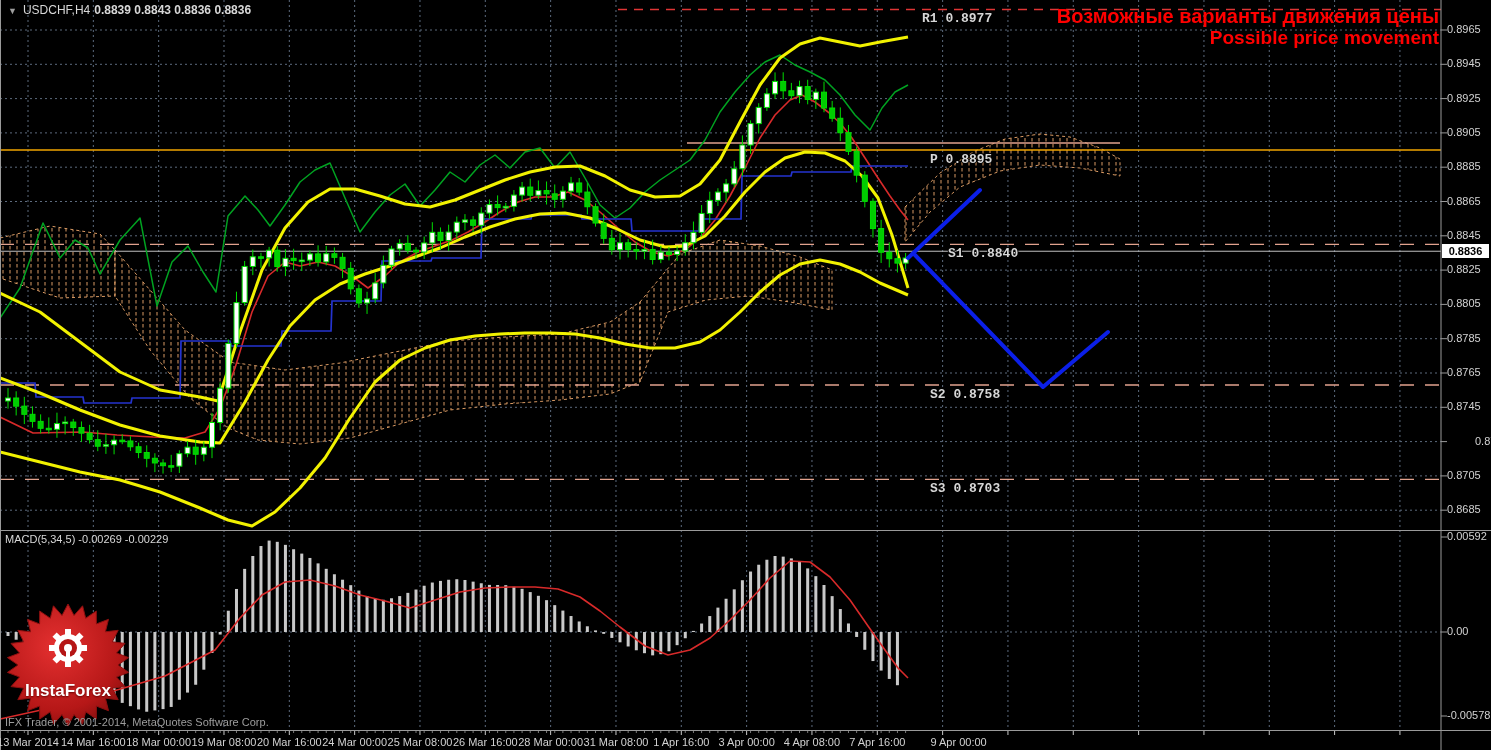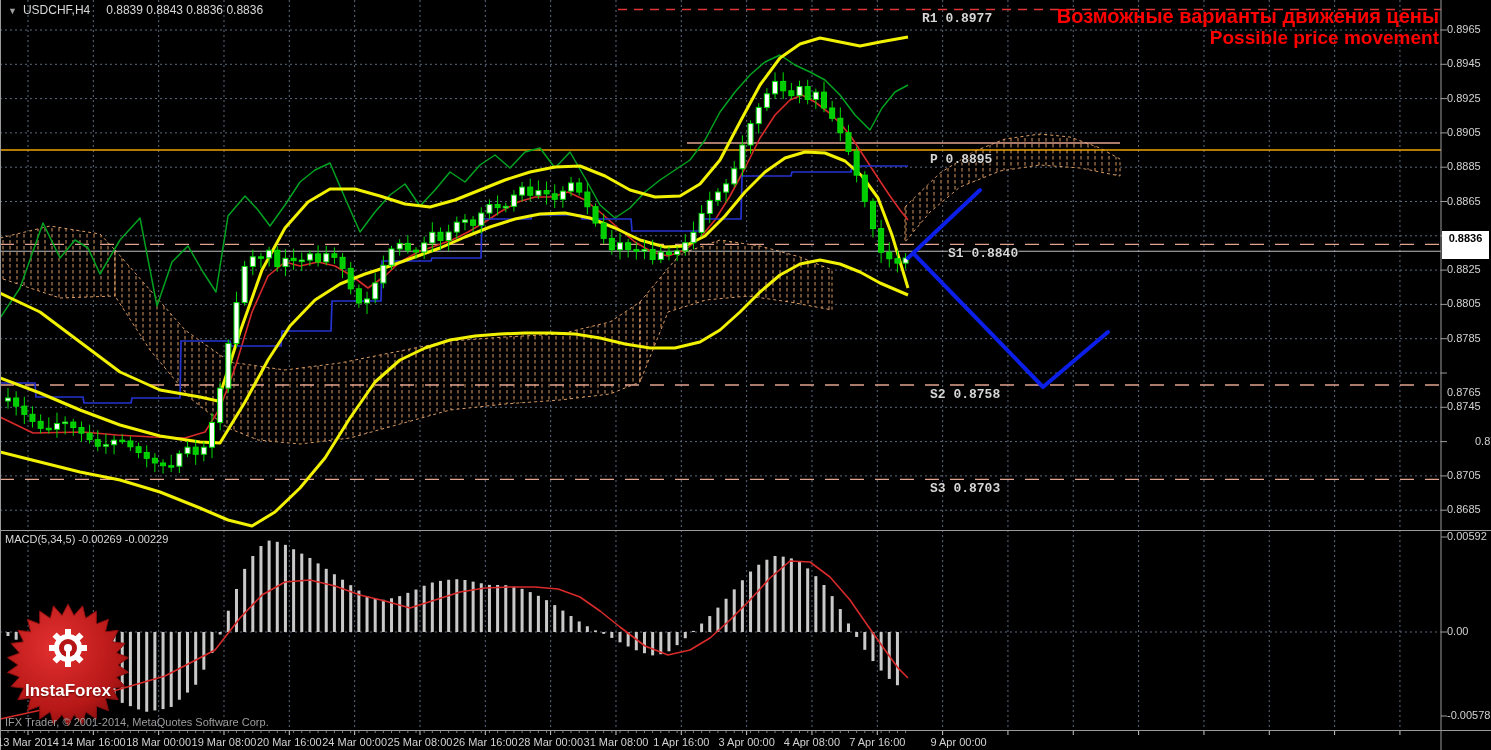--- a/index.html
+++ b/index.html
@@ -1,30 +1,30 @@
 <!DOCTYPE html>
 <html><head>
 <meta charset="utf-8">
 <style>
   html,body{margin:0;padding:0;background:#000;}
   #screen{position:relative;width:1491px;height:750px;background:#000;overflow:hidden;
           font-family:"Liberation Sans",sans-serif;}
   svg{position:absolute;left:0;top:0;}
   #title-bar{position:absolute;left:8px;top:3px;font:12px "Liberation Sans",sans-serif;color:#d8d8d8;}
   #title-bar .tri{color:#9f9f9f;font-size:9px;margin-right:6px;}
-  #title-bar .ohlc{margin-left:16px;}
+  #title-bar .ohlc{margin-left:4px;font-weight:bold;}
   #annotation{position:absolute;top:5px;right:52px;text-align:right;color:#ff0000;
               font-family:"Liberation Sans",sans-serif;font-weight:bold;}
   #annotation .l1{font-size:20px;line-height:22px;}
   #annotation .l2{font-size:19px;line-height:21px;}
   .pivot-lbl{position:absolute;font:bold 13px "Liberation Mono",monospace;color:#d6d6d6;
              text-shadow:1px 0 #000,-1px 0 #000,0 1px #000,0 -1px #000;white-space:nowrap;}
   .ptick{position:absolute;left:1447px;font:11px "Liberation Sans",sans-serif;color:#d2d2d2;}
   .ttick{position:absolute;top:736px;transform:translateX(-50%);font:11px "Liberation Sans",sans-serif;color:#d2d2d2;white-space:nowrap;}
-  #price-box{position:absolute;left:1442px;top:231px;width:47px;height:28px;background:#ffffff;
+  #price-box{position:absolute;left:1442px;top:244px;width:47px;height:14px;background:#ffffff;
              color:#000;font:bold 11px "Liberation Sans",sans-serif;text-align:center;line-height:14px;}
   #macd-label{position:absolute;left:5px;top:533px;font:11px "Liberation Sans",sans-serif;color:#d8d8d8;}
   #footer{position:absolute;left:5px;top:716px;font:11px "Liberation Sans",sans-serif;color:#9d9d9d;}
   #brand-text{position:absolute;left:14px;top:681px;width:108px;text-align:center;color:#fff;
               font:bold 17px "Liberation Sans",sans-serif;text-shadow:0 1px 2px #600;}
 </style>
 </head>
 <body>
 
 <div id="screen">
@@ -623,21 +623,21 @@
       <div class="ptick" style="top: 23px;">0.8965</div>
       <div class="ptick" style="top: 57.3px;">0.8945</div>
       <div class="ptick" style="top: 91.6px;">0.8925</div>
       <div class="ptick" style="top: 125.9px;">0.8905</div>
       <div class="ptick" style="top: 160.2px;">0.8885</div>
       <div class="ptick" style="top: 194.5px;">0.8865</div>
       <div class="ptick" style="top: 228.8px;">0.8845</div>
       <div class="ptick" style="top: 263.1px;">0.8825</div>
       <div class="ptick" style="top: 297.4px;">0.8805</div>
       <div class="ptick" style="top: 331.7px;">0.8785</div>
-      <div class="ptick" style="top: 366px; margin-top: 20px;">0.8765</div>
+      <div class="ptick" style="top: 366px;">0.8765</div>
       <div class="ptick" style="top: 400.3px;">0.8745</div>
       <div class="ptick" style="top: 435px; padding-left: 28px;">0.8725</div>
       <div class="ptick" style="top: 468.9px;">0.8705</div>
       <div class="ptick" style="top: 503.2px;">0.8685</div>
     </div>
   <div id="macd-axis">
       <div class="ptick" style="top: 530px;">0.00592</div>
       <div class="ptick" style="top: 625px;">0.00</div>
       <div class="ptick" style="top: 709px;">-0.00578</div>
     </div>

